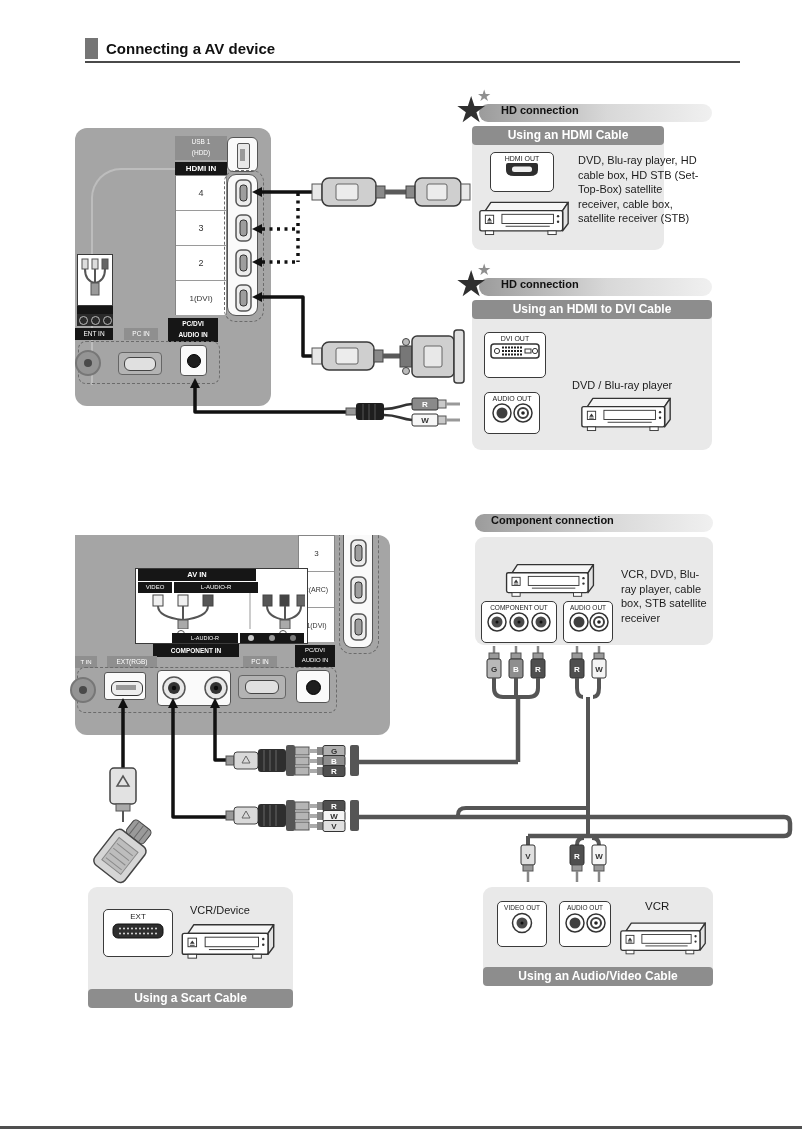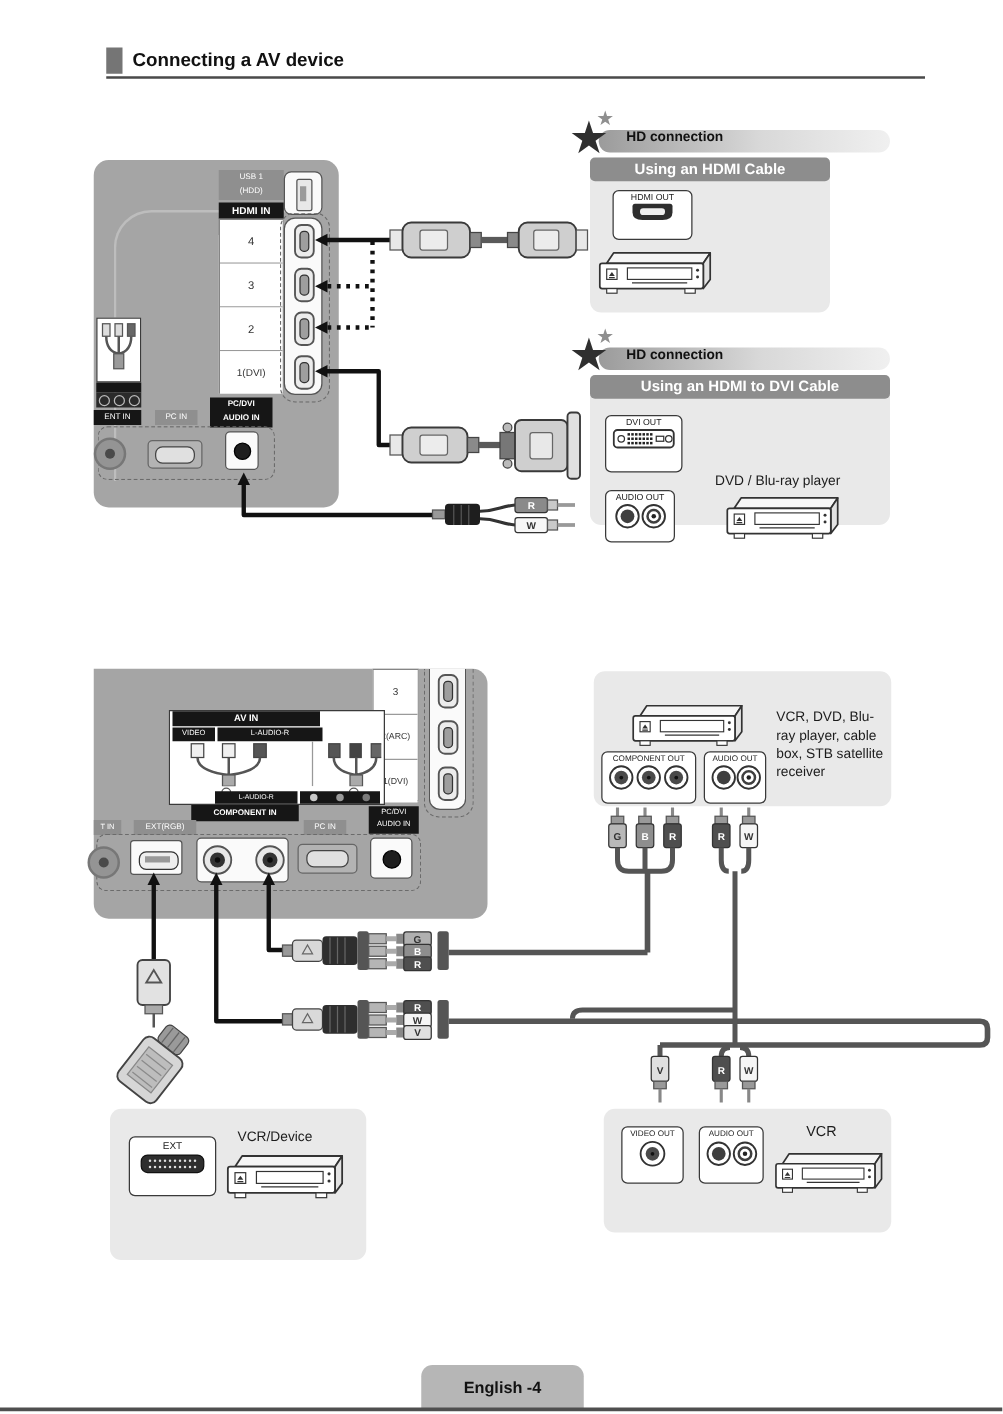--- a/index.html
+++ b/index.html
@@ -428,29 +428,30 @@
     <div class="porticon" style="left:18px;top:26px;width:64px;height:40px;">
       <div class="plabel">HDMI OUT</div>
       <svg width="36" height="15">
         <path d="M4 1 H32 Q34 1 34 3 V8 Q34 14 26 14 H10 Q2 14 2 8 V3 Q2 1 4 1 Z" fill="#2e2e2e"></path>
         <rect x="8" y="4.5" width="20" height="5.5" rx="2.5" fill="#efefef"></rect>
       </svg>
     </div>
     <svg class="abs" style="left:6px;top:72px;" width="92" height="40">
         <use href="#dvd"></use>
       </svg>
+    <div class="desc" style="left:106px;top:27px;width:128px;">DVD, Blu-ray player, HD cable box, HD STB (Set-Top-Box) satellite receiver, cable box, satellite receiver (STB)</div>
   </div>
 
   <div class="star-big" style="left:455px;top:266px;">★</div>
   <div class="star-small" style="left:477px;top:262px;">★</div>
   <div class="badge" style="left:479px;top:278px;width:233px;padding-left:22px;box-sizing:border-box;">
     <span>HD connection</span>
   </div>
 
-  <div class="ibox z4" style="left:472px;top:300px;width:240px;height:120px;text-decoration:underline;">
+  <div class="ibox z4" style="left:472px;top:300px;width:240px;height:150px;text-decoration:underline;">
     <div class="ibar"><span>Using an HDMI to DVI Cable</span></div>
     <div class="porticon" style="left:12px;top:32px;width:62px;height:46px;">
       <div class="plabel">DVI OUT</div>
       <svg width="50" height="18">
         <rect x="1" y="2" width="48" height="14" rx="3" fill="#fff" stroke="#333" stroke-width="1.5"></rect>
         <circle cx="7" cy="9" r="2.6" fill="none" stroke="#333"></circle>
         <g fill="#222">
           <rect x="12" y="4.5" width="2" height="2"></rect>
             <rect x="15" y="4.5" width="2" height="2"></rect>
             <rect x="18" y="4.5" width="2" height="2"></rect>
@@ -486,20 +487,23 @@
           <circle cx="34" cy="11" r="5" fill="none" stroke="#3f3f3f" stroke-width="2"></circle>
           <circle cx="34" cy="11" r="1.8" fill="#222"></circle>
       </svg>
     </div>
     <div class="desc" style="left:100px;top:78px;width:130px;">DVD / Blu-ray player</div>
     <svg class="abs" style="left:108px;top:94px;" width="92" height="40">
         <use href="#dvd"></use>
       </svg>
   </div>
 
+  <div class="badge" style="left:475px;top:514px;width:238px;padding-left:16px;box-sizing:border-box;">
+    <span>Component connection</span>
+  </div>
 
   <div class="ibox z4" style="left:475px;top:537px;width:238px;height:108px;">
     <svg class="abs" style="left:28px;top:24px;" width="94" height="38">
         <use href="#dvd"></use>
       </svg>
     <div class="porticon" style="left:6px;top:64px;width:76px;height:42px;">
       <div class="plabel" style="font-size:6.5px;">COMPONENT OUT</div>
       <svg width="68" height="22">
         <circle cx="12" cy="11" r="9" fill="#fff" stroke="#333" stroke-width="1.5"></circle>
           <circle cx="12" cy="11" r="5.5" fill="#4a4a4a"></circle>
@@ -551,20 +555,21 @@
             <circle cx="37" cy="12.5" r="1"></circle>
             <circle cx="41" cy="12.5" r="1"></circle>
             <circle cx="45" cy="12.5" r="1"></circle>
         </g>
       </svg>
     </div>
     <div class="desc" style="left:102px;top:16px;width:90px;">VCR/Device</div>
     <svg class="abs" style="left:92px;top:34px;" width="96" height="40">
         <use href="#dvd"></use>
       </svg>
+    <div class="ibar" style="top:auto;bottom:0;"><span>Using a Scart Cable</span></div>
   </div>
 
   <div class="ibox z4" style="left:483px;top:887px;width:230px;height:99px;">
     <div class="porticon" style="left:14px;top:14px;width:50px;height:46px;">
       <div class="plabel" style="font-size:6.5px;">VIDEO OUT</div>
       <svg width="26" height="24">
         <circle cx="13" cy="12" r="9.5" fill="#fff" stroke="#333" stroke-width="1.5"></circle>
           <circle cx="13" cy="12" r="5.5" fill="#4a4a4a"></circle>
           <circle cx="13" cy="12" r="1.5" fill="#111"></circle>
       </svg>
@@ -576,20 +581,18 @@
           <circle cx="12" cy="12" r="5.5" fill="#3f3f3f"></circle>
         <circle cx="33" cy="12" r="9" fill="#fff" stroke="#333" stroke-width="1.5"></circle>
           <circle cx="33" cy="12" r="5" fill="none" stroke="#3f3f3f" stroke-width="2"></circle>
           <circle cx="33" cy="12" r="1.8" fill="#222"></circle>
       </svg>
     </div>
     <div class="desc" style="left:162px;top:12px;width:50px;font-size:11.5px;">VCR</div>
     <svg class="abs" style="left:136px;top:32px;" width="88" height="38">
         <use href="#dvd"></use>
       </svg>
-  </div>
-
-  <div class="abs" style="left:337px;top:1092px;width:130px;height:35px;background:#b6b6b6;border-radius:9px 9px 0 0;text-align:center;line-height:35px;font-weight:bold;font-size:13px;color:#111;">
-    <span>English -4</span>
-  </div>
+    <div class="ibar" style="top:auto;bottom:0;"><span>Using an Audio/Video Cable</span></div>
+  </div>
+
   <div class="abs" style="left:0px;top:1126px;width:802px;height:3px;background:#4f4f4f;"></div>
 
 </div>
 
 </body></html>

